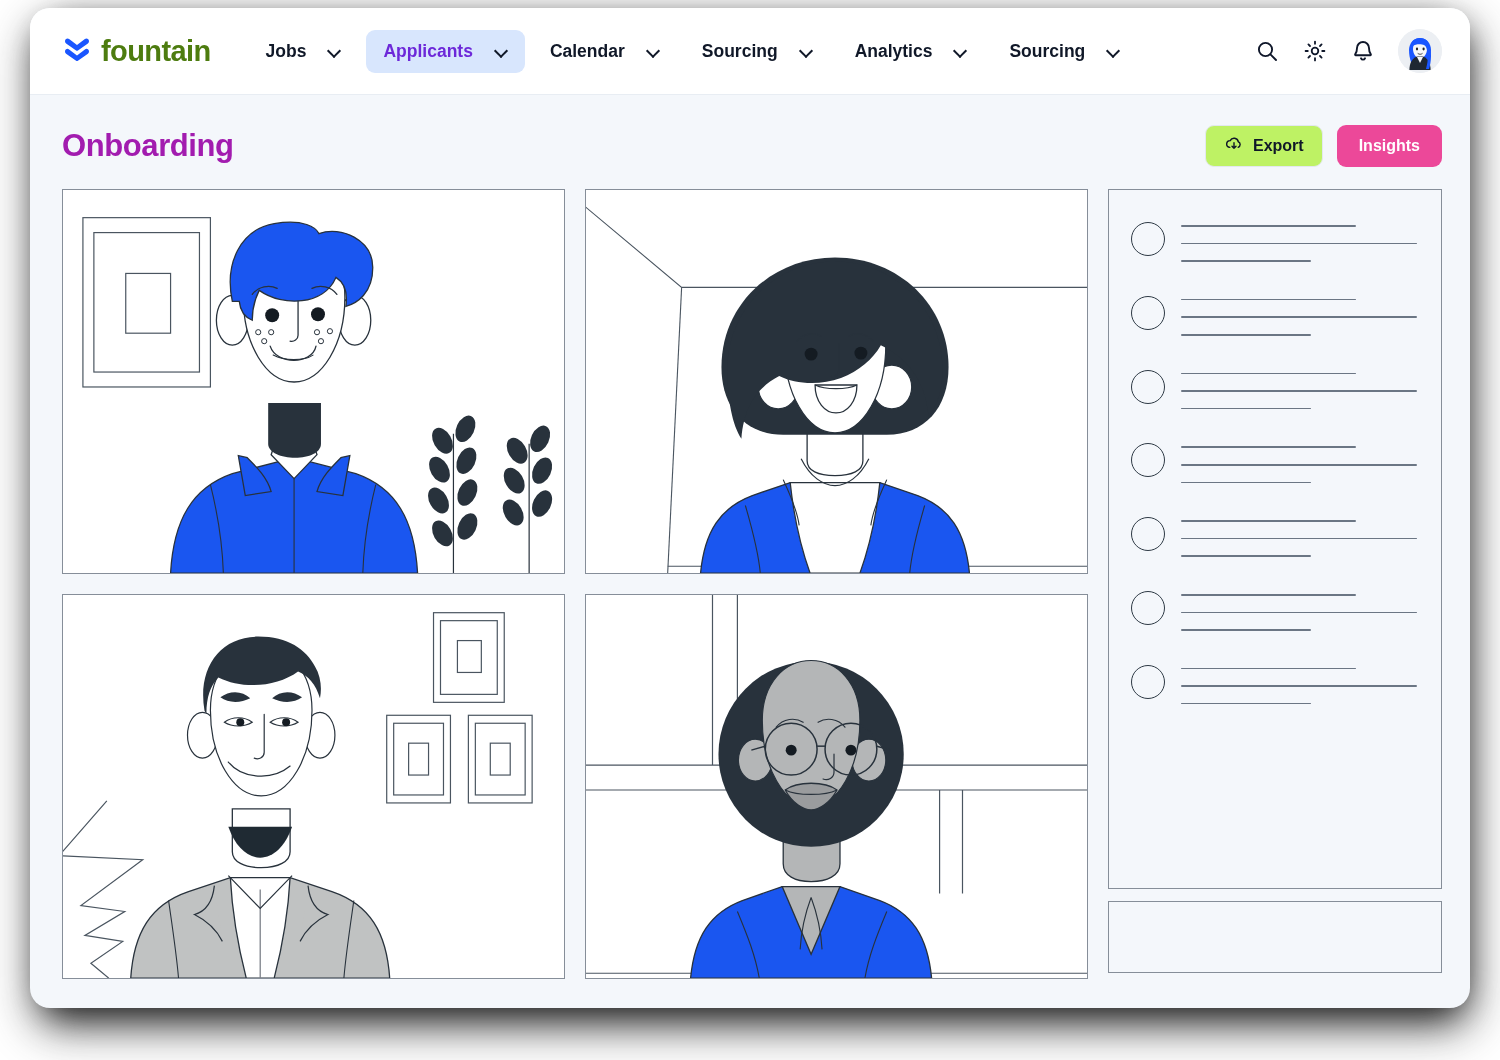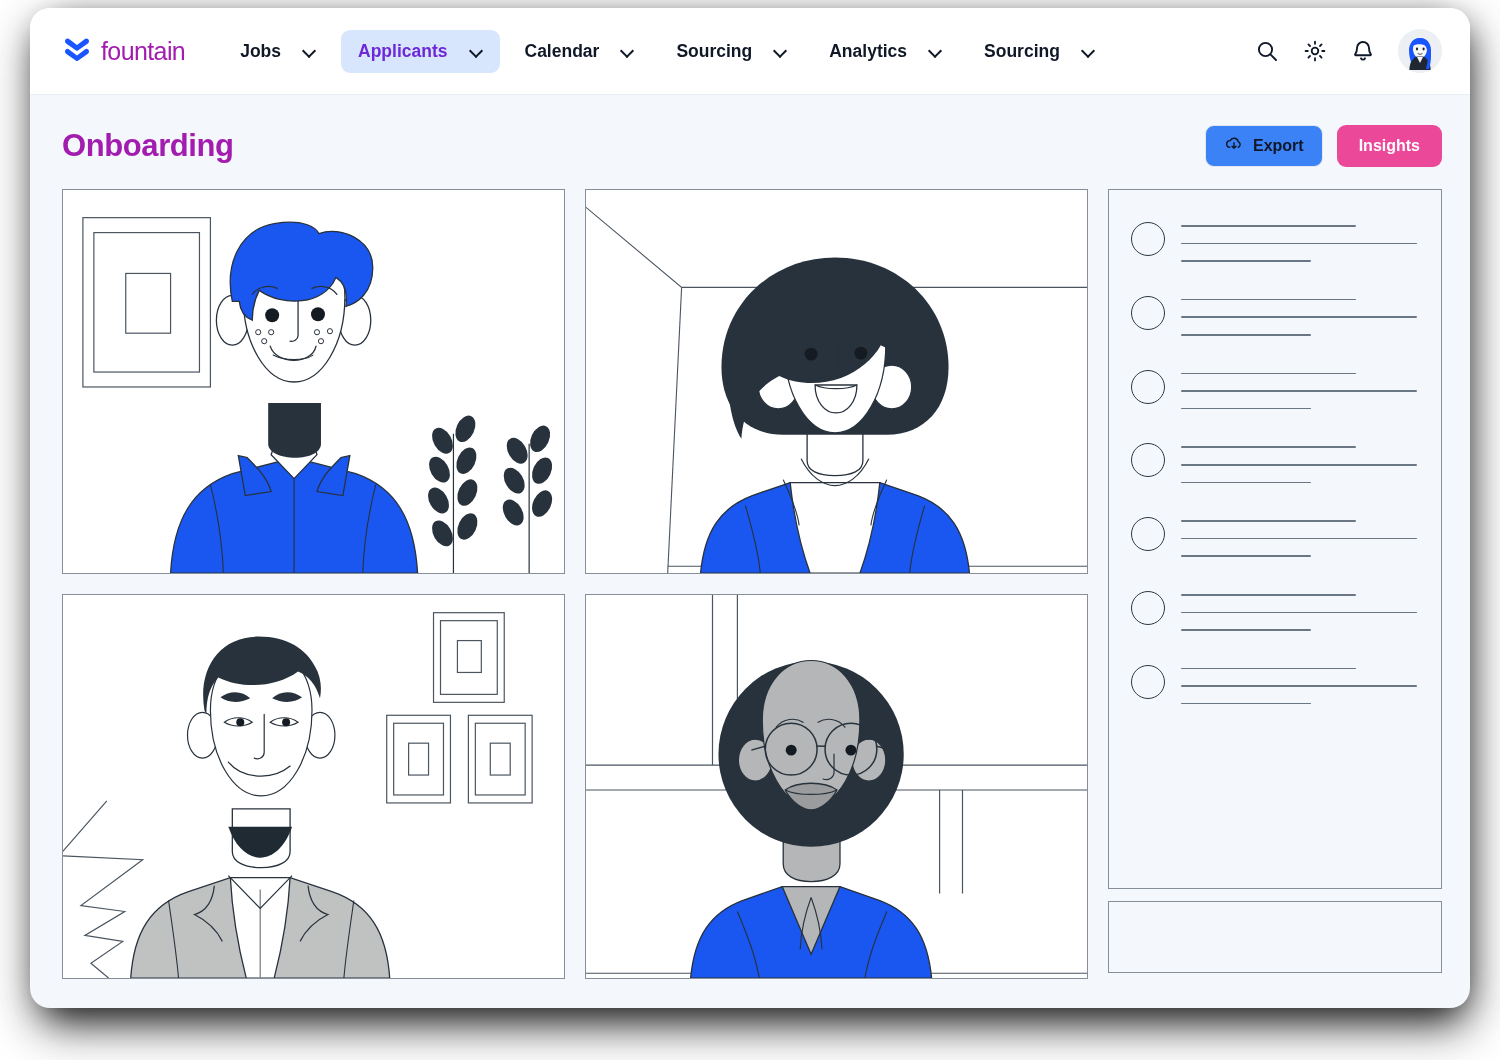--- a/index.html
+++ b/index.html
@@ -45,21 +45,21 @@
   #topnav {
     height: 87px;
     background: #ffffff;
     display: flex;
     align-items: center;
     padding: 0 28px 0 32px;
     border-bottom: 1px solid #e8edf3;
   }
   .brand { display: flex; align-items: center; gap: 9px; margin-right: 38px; }
   .brand-word {
-    font-size: 25px; font-weight: 400; color: #a21caf;
+    font-size: 29px; font-weight: 700; color: #4d7c0f;
     letter-spacing: -0.6px;
   }
 
   .navitems { display: flex; align-items: center; gap: 8px; flex: 1; }
   .navitem {
     display: flex; align-items: center; gap: 22px;
     padding: 11px 17px;
     border-radius: 9px;
     font-size: 17.5px; font-weight: 700;
     color: #101828;
@@ -91,21 +91,21 @@
   }
   #pagetitle { font-size: 31px; font-weight: 700; color: #a21caf; letter-spacing: -0.4px; }
   .headbtns { display: flex; align-items: center; gap: 14px; }
   .btn {
     display: flex; align-items: center; gap: 9px;
     border-radius: 9px;
     font-size: 16px; font-weight: 700;
     cursor: pointer;
     height: 42px; padding: 0 18px;
   }
-  .btn-export { background: #3b82f6; color: #101828; border: 1px solid #e3e8ef; }
+  .btn-export { background: #bef264; color: #101828; border: 1px solid #e3e8ef; }
   .btn-insights { background: #ec4899; color: #ffffff; padding: 0 22px; }
 
   
   #main {
     display: flex;
     gap: 20px;
     padding: 0 28px 0 32px;
   }
   #tiles {
     display: grid;

